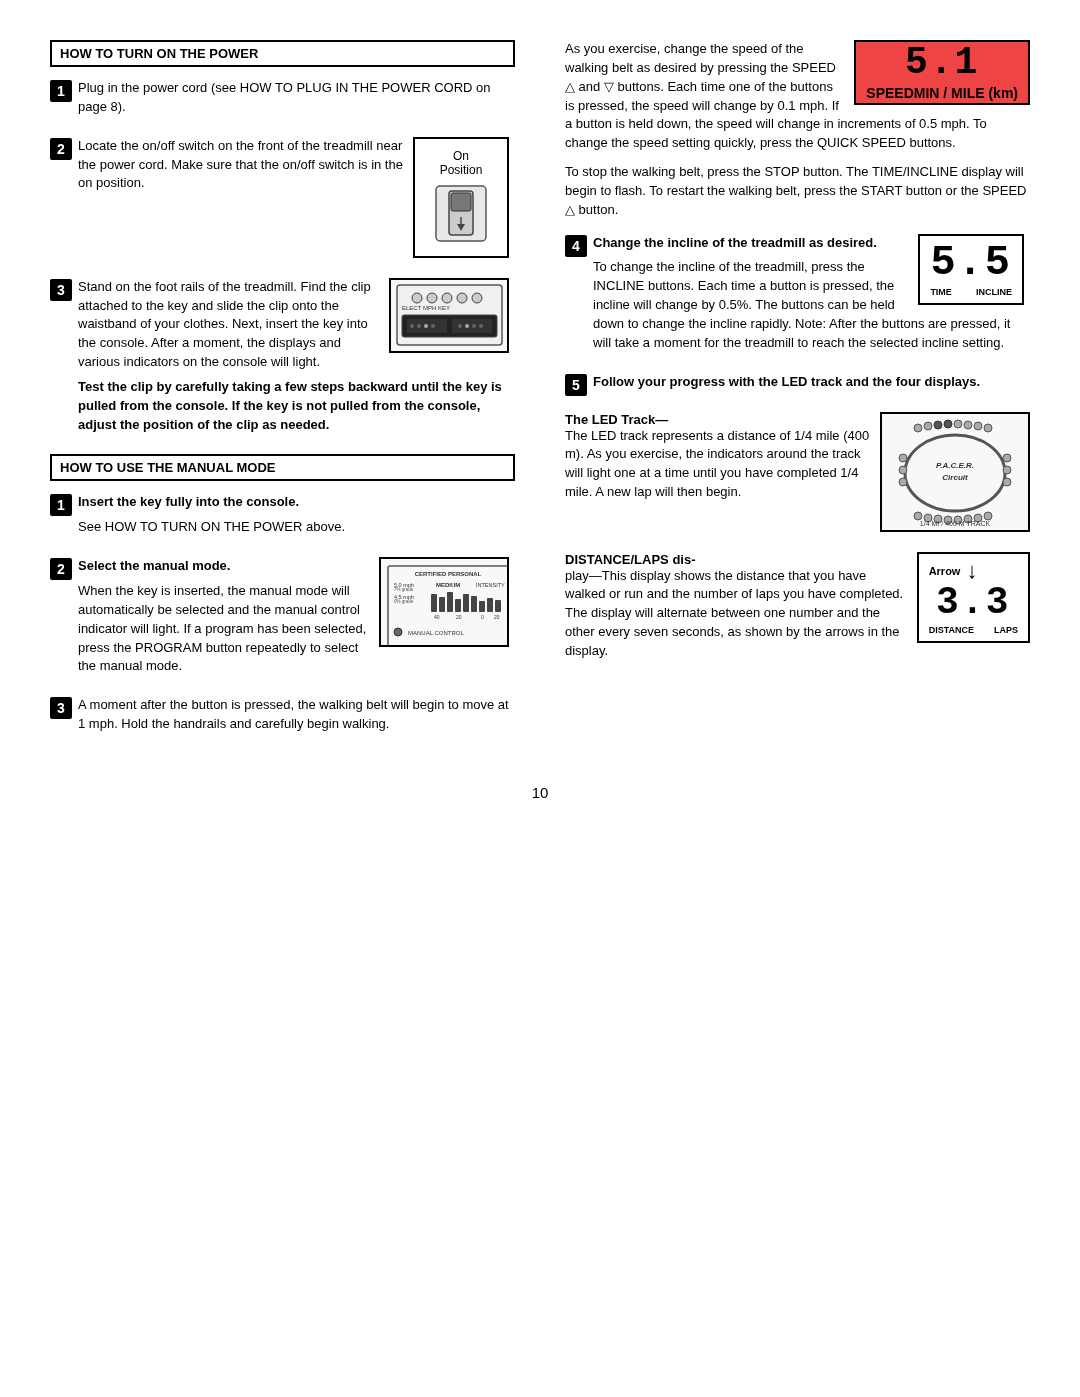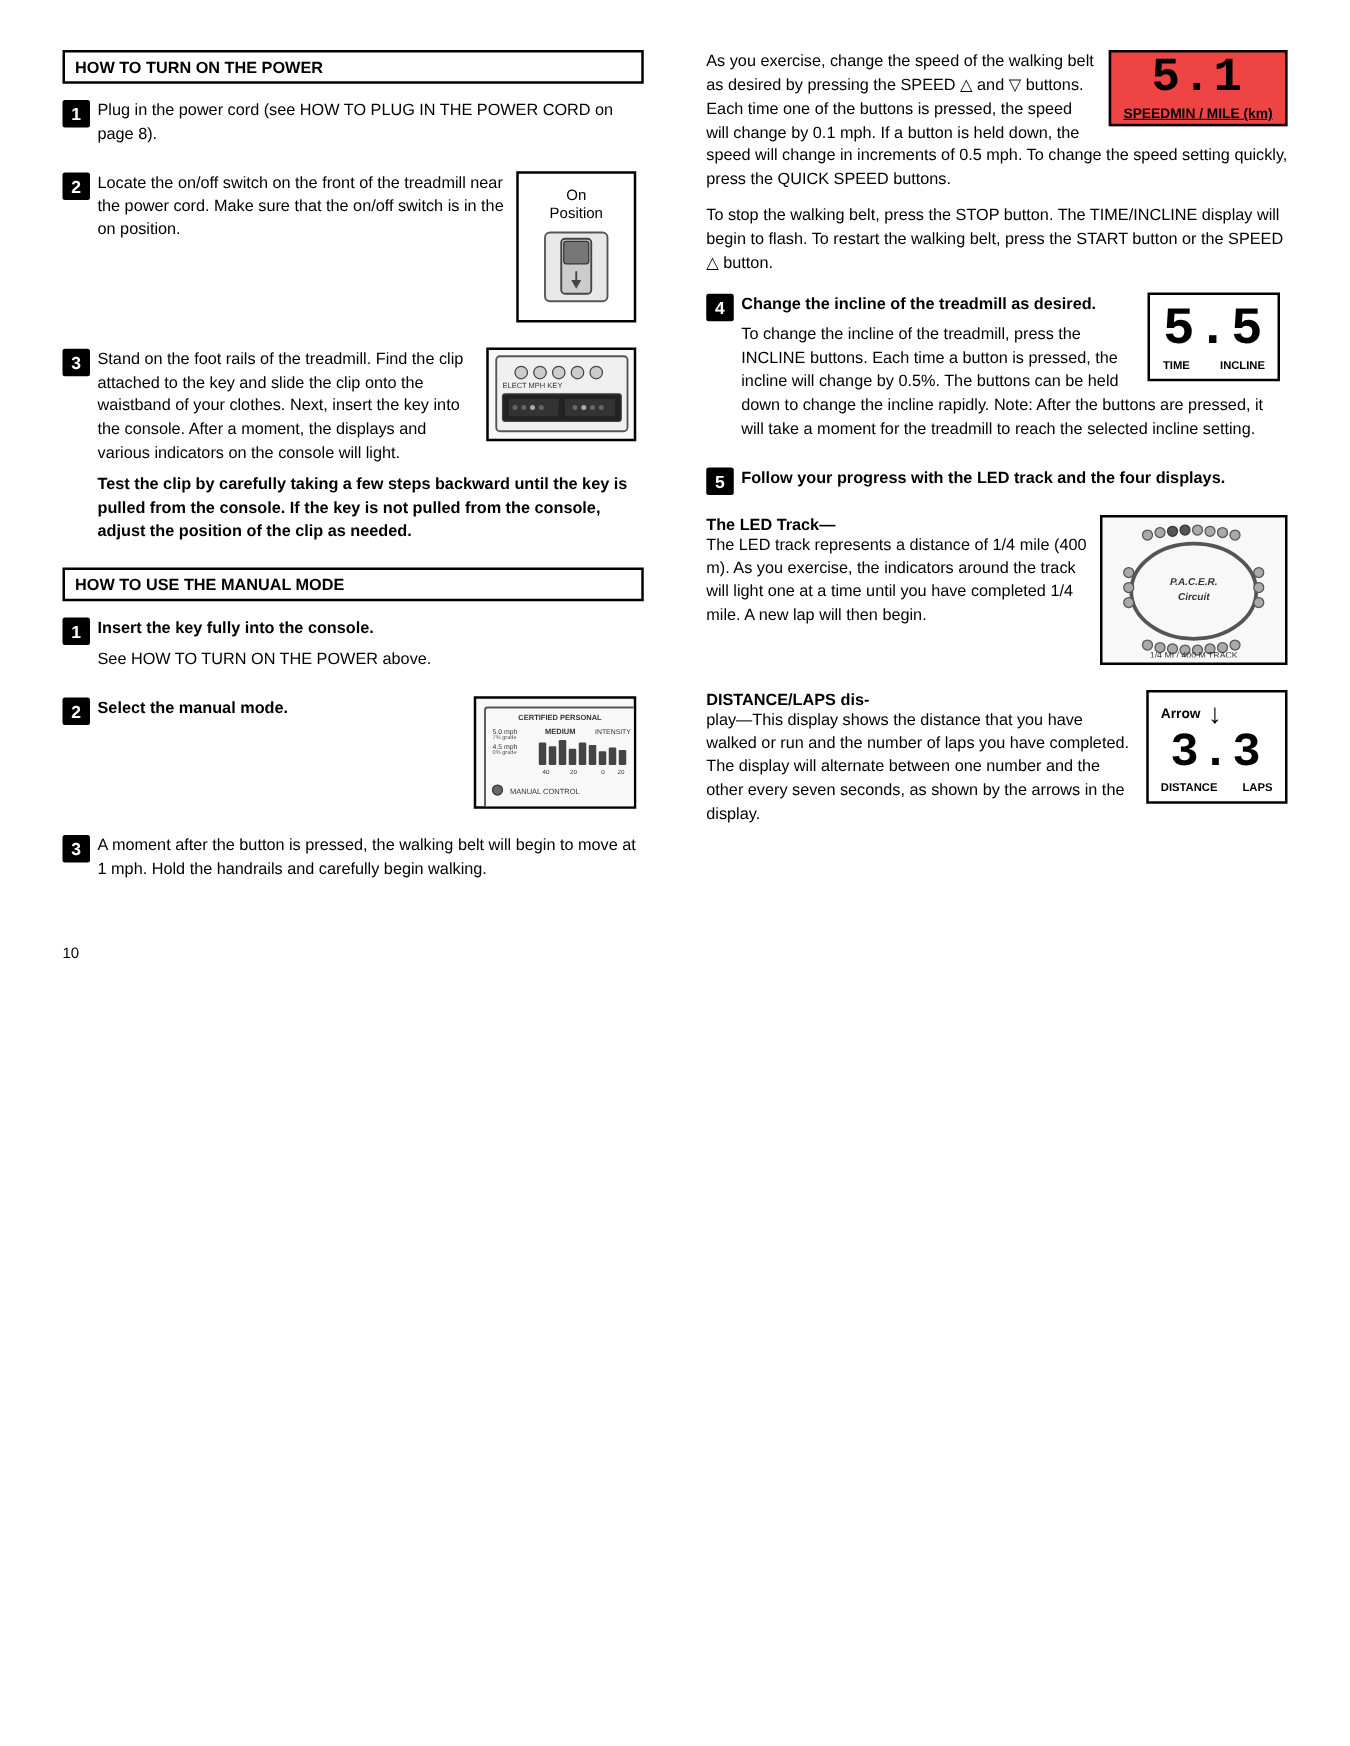--- a/index.html
+++ b/index.html
@@ -107,24 +107,23 @@
       font-size: 38px;
       font-weight: bold;
       font-family: 'Courier New', monospace;
       letter-spacing: 2px;
       display: block;
       line-height: 1;
     }
     .speed-labels {
       display: flex;
       justify-content: flex-start;
-      font-size: 11px;
+      font-size: 14px;
       font-weight: bold;
       margin-top: 3px;
-      text-decoration: underline;
     }
 
     
     .incline-display-box {
       border: 2px solid #000;
       padding: 6px 10px;
       display: inline-block;
       text-align: center;
       background: #fff;
       float: right;
@@ -193,22 +192,23 @@
       justify-content: center;
       font-size: 9px;
       font-weight: bold;
       margin-top: 3px;
       gap: 20px;
     }
 
     .clearfix::after { content: ''; display: table; clear: both; }
 
     .page-number {
+      text-align: center;
       margin-top: 30px;
-      font-size: 12px;
+      font-size: 15px;
     }
 
     .divider-space { margin-bottom: 10px; }
 
     .right-col-step {
       display: flex;
       gap: 6px;
       margin-bottom: 14px;
       align-items: flex-start;
     }
@@ -333,20 +333,21 @@
               <text x="48" y="55" font-size="5" fill="#333" font-family="Arial">40</text>
               <text x="70" y="55" font-size="5" fill="#333" font-family="Arial">20</text>
               <text x="95" y="55" font-size="5" fill="#333" font-family="Arial">0</text>
               <text x="108" y="55" font-size="5" fill="#333" font-family="Arial">20</text>
 
               <circle cx="12" cy="68" r="4" fill="#666" stroke="#333" stroke-width="1"></circle>
               <text x="22" y="71" font-size="6" fill="#333" font-family="Arial">MANUAL CONTROL</text>
             </svg>
           </div>
           <p><strong>Select the manual mode.</strong></p>
+          <p>When the key is inserted, the manual mode will automatically be selected and the manual control indicator will light. If a program has been selected, press the PROGRAM button repeatedly to select the manual mode.</p>
         </div>
       </div>
 
       <div class="numbered-step">
         <div class="step-number">3</div>
         <div class="step-content">
           <p>A moment after the button is pressed, the walking belt will begin to move at 1 mph. Hold the handrails and carefully begin walking.</p>
         </div>
       </div>
     </div>

